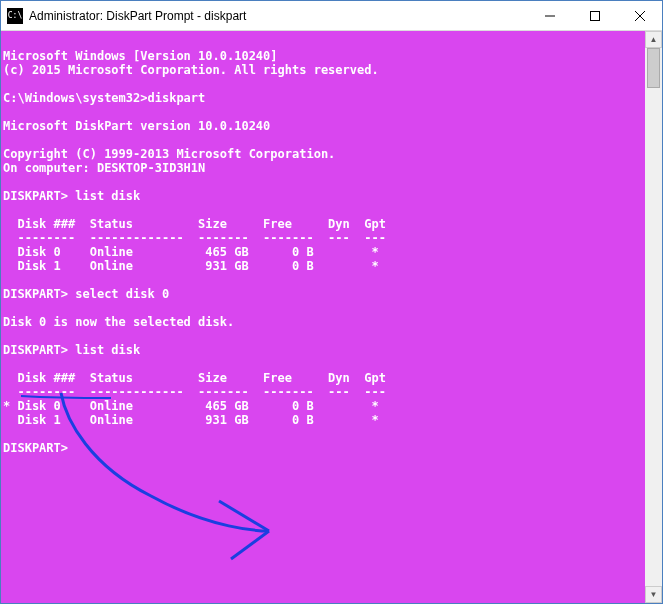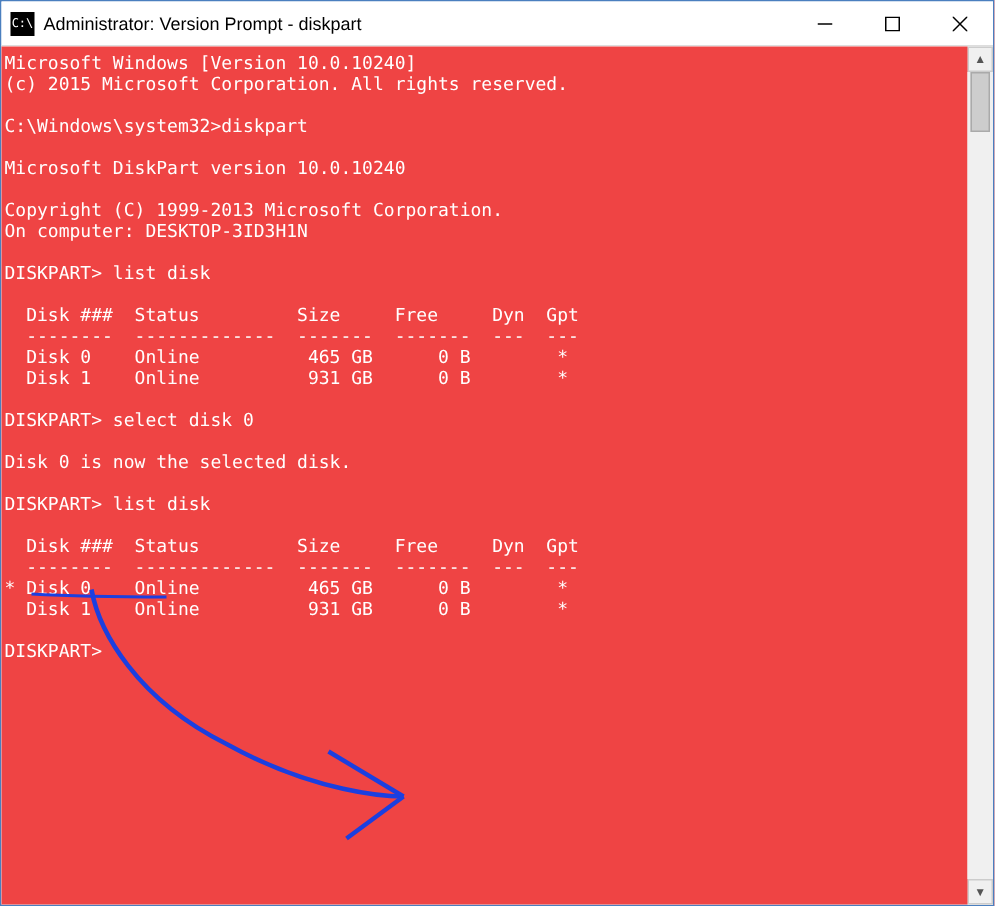--- a/index.html
+++ b/index.html
@@ -54,30 +54,30 @@
   }
   .winbtn svg { width: 10px; height: 10px; }
   .console-wrap {
     flex: 1;
     display: flex;
     background: #fff;
     position: relative;
   }
   .console {
     flex: 1;
-    background: #ef4444;
+    background: #d946ef;
     color: #fff;
     font-family: "Terminal", "Lucida Console", Consolas, monospace;
     font-size: 12px;
     line-height: 14px;
-    padding: 4px 0 0 2px;
+    padding: 18px 0 0 2px;
     white-space: pre;
     overflow: hidden;
     position: relative;
-    font-weight: normal;
+    font-weight: bold;
   }
   .scrollbar-v {
     width: 17px;
     background: #f0f0f0;
     display: flex;
     flex-direction: column;
   }
   .sb-arrow {
     height: 17px;
     background: #f0f0f0;
@@ -106,21 +106,21 @@
     width: 640px;
     height: 560px;
   }
 </style>
 </head>
 <body>
 
 <div class="window">
   <div class="titlebar">
     <span class="app-icon">C:\</span>
-    <span class="title">Administrator: Version Prompt - diskpart</span>
+    <span class="title">Administrator: DiskPart Prompt - diskpart</span>
     <div class="winbtns">
       <div class="winbtn">
         <svg viewBox="0 0 10 10">
             <line x1="0" y1="5" x2="10" y2="5" stroke="#000" stroke-width="1"></line>
           </svg>
       </div>
       <div class="winbtn">
         <svg viewBox="0 0 10 10">
             <rect x="0.5" y="0.5" width="9" height="9" fill="none" stroke="#000" stroke-width="1"></rect>
           </svg>

